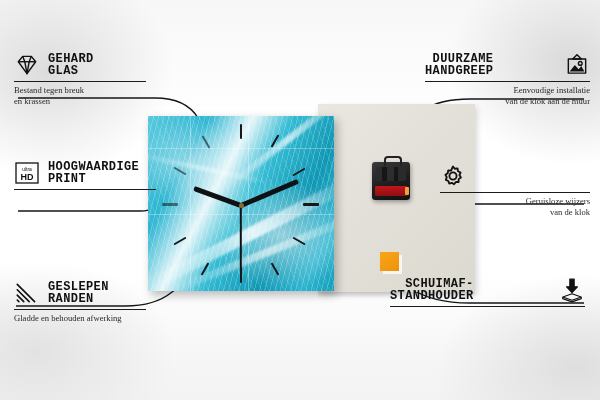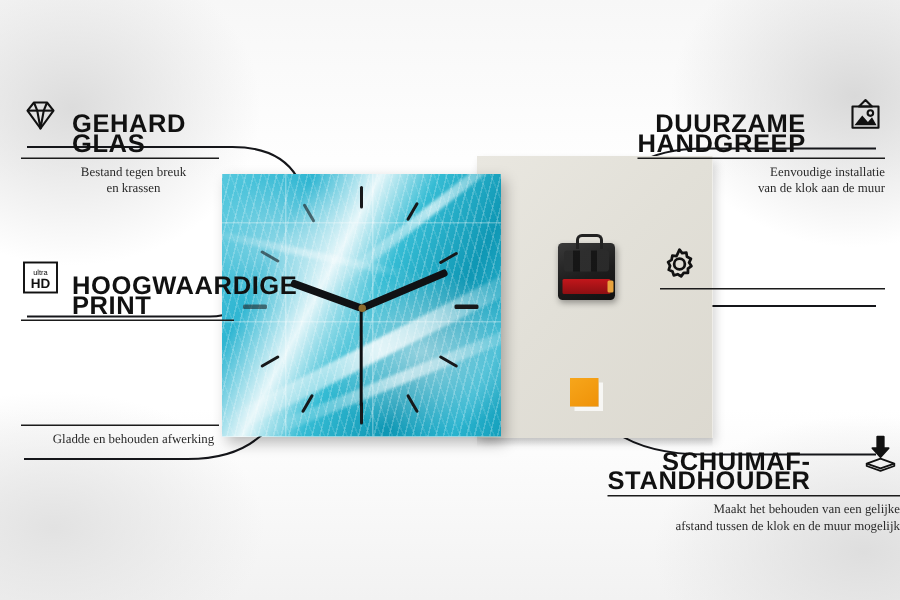--- a/index.html
+++ b/index.html
@@ -99,33 +99,31 @@
 
   .tick{position:absolute;background:#17181a;border-radius:1px;}
   .hand{position:absolute;background:#101114;transform-origin:left center;border-radius:2px;}
   .cap{position:absolute;width:5px;height:5px;border-radius:50%;background:#8b6b2e;box-shadow:0 0 2px rgba(0,0,0,.6);}
 
   
   .feat{position:absolute;}
   .feat .row{display:flex;align-items:center;gap:8px;}
   .feat.right .row{justify-content:space-between;}
   .ttl{
-    font-family:Liberation Sans, sans-serif;
-    font-weight:bold;font-size:17px;line-height:12.5px;
+    font-family:Liberation Mono, monospace;
+    font-weight:bold;font-size:12px;line-height:12.5px;
     letter-spacing:.4px;color:#111;text-transform:uppercase;
     white-space:pre-line;
-    margin-top:25px;
   }
   .feat.right .ttl{text-align:right;}
   .rule{height:1px;background:#1b1b1b;margin-top:3px;}
   .desc{
     font-family:"Liberation Serif", serif;
     font-size:8.6px;line-height:10.6px;color:#2a2a2a;margin-top:3px;
     white-space:pre-line;
-    text-align:center;
   }
   .feat.right .desc{text-align:right;}
   .ico{width:26px;height:26px;flex:0 0 26px;display:block;}
   .feat.right .ico{order:2;}
 </style>
 </head>
 <body>
 
 <div id="stage">
 
@@ -215,20 +213,32 @@
         <text x="13" y="11" font-family="Liberation Sans, sans-serif" font-size="5" text-anchor="middle" fill="#111">ultra</text>
         <text x="13" y="20" font-family="Liberation Sans, sans-serif" font-size="9" font-weight="bold" text-anchor="middle" fill="#111">HD</text>
       </svg>
       <div class="ttl">HOOGWAARDIGE
 PRINT</div>
     </div>
     <div class="rule" style="width:142px;"></div>
   </div>
 
   <div class="feat left" style="left:14px;top:280px;width:150px;">
+    <div class="row">
+      <svg class="ico" viewBox="0 0 24 24">
+        <g stroke="#111" stroke-width="1.5" stroke-linecap="round">
+          <path d="M3 4 L19 20"></path>
+            <path d="M3 9 L14 20"></path>
+            <path d="M3 14 L9 20"></path>
+            <path d="M3 18.5 L4.5 20"></path>
+        </g>
+      </svg>
+      <div class="ttl">GESLEPEN
+RANDEN</div>
+    </div>
     <div class="rule" style="width:132px;"></div>
     <div class="desc">Gladde en behouden afwerking</div>
   </div>
 
   <div class="feat right" style="right:10px;top:52px;width:165px;">
     <div class="row">
       <svg class="ico" viewBox="0 0 24 24">
         <g fill="none" stroke="#111" stroke-width="1.3" stroke-linejoin="round">
           <path d="M12 2.5 L8 6.5 H16 Z"></path>
           <rect x="4" y="6.5" width="16" height="13"></rect>
@@ -247,32 +257,32 @@
   <div class="feat right" style="right:10px;top:163px;width:150px;">
     <div class="row">
       <svg class="ico" viewBox="0 0 24 24">
         <g fill="none" stroke="#111" stroke-width="1.7" stroke-linejoin="round">
           <path d="M12 3.2 L13.6 5.3 L16.2 5 L16.6 7.6 L19 8.8 L17.9 11.1 L19.3 13.3 L17.2 14.9 L17.2 17.5 L14.6 17.5 L13 19.6 L10.9 18.3 L8.5 19 L7.7 16.6 L5.4 15.6 L6.2 13.1 L5 10.8 L7.1 9.5 L7.6 6.9 L10.2 7.1 Z"></path>
           <circle cx="12" cy="12" r="3.3"></circle>
         </g>
       </svg>
     </div>
     <div class="rule" style="width:150px;margin-left:auto;"></div>
-  </div>
-
-  <div class="feat right" style="right:0;top:277px;width:195px;">
+    <div class="desc">Geruisloze wijzers
+van de klok</div>
+  </div>
+
+  <div class="feat right" style="right:15px;top:277px;width:195px;">
     <div class="row">
       <svg class="ico" viewBox="0 0 24 24">
         <g fill="#111" stroke="#111" stroke-width="1.1" stroke-linejoin="round">
           <path d="M10 2 H14 V9 H17 L12 14.5 L7 9 H10 Z"></path>
           <path d="M12 15.5 L20.5 18.5 L12 21.5 L3.5 18.5 Z" fill="none"></path>
           <path d="M3.5 18.5 V20 L12 23 L20.5 20 V18.5" fill="none"></path>
         </g>
       </svg>
       <div class="ttl">SCHUIMAF-
 STANDHOUDER</div>
     </div>
     <div class="rule" style="width:195px;margin-left:auto;"></div>
-    <div class="desc">Maakt het behouden van een gelijke
-afstand tussen de klok en de muur mogelijk</div>
   </div>
 
 </div>
 
 </body></html>

